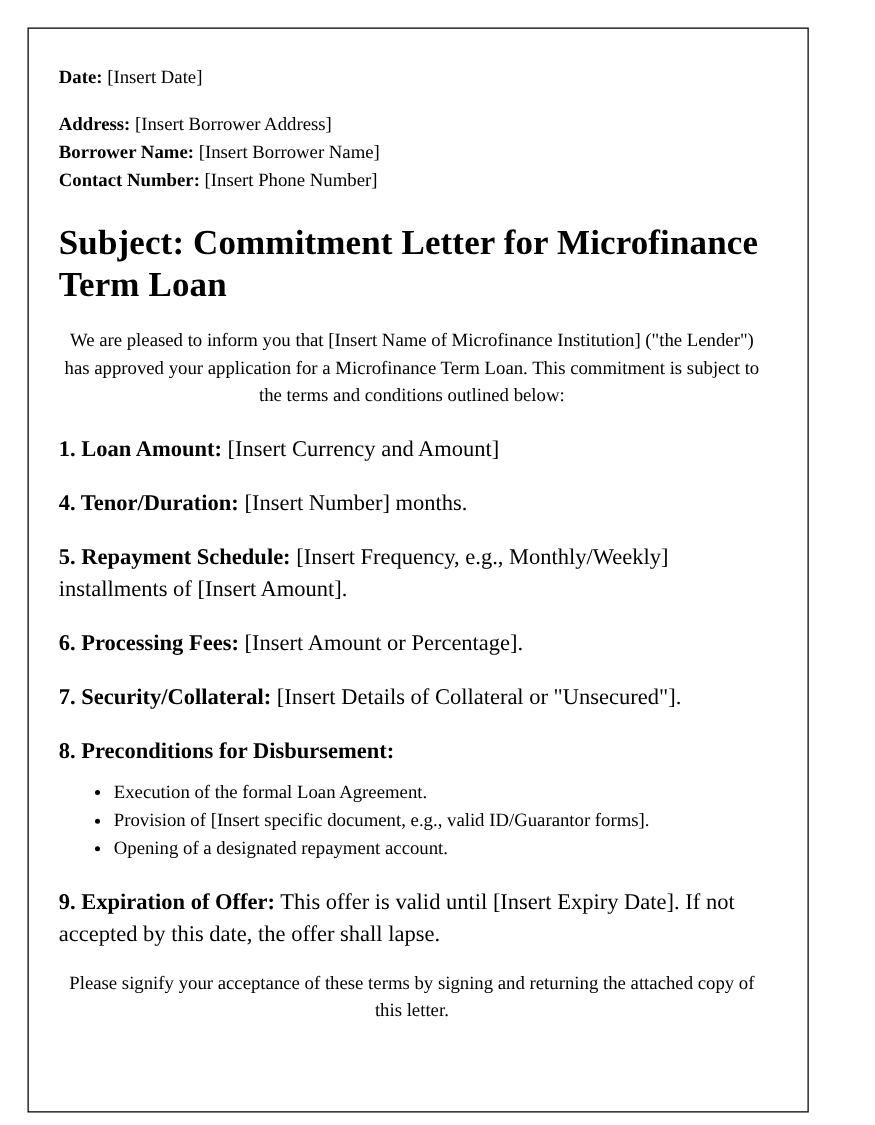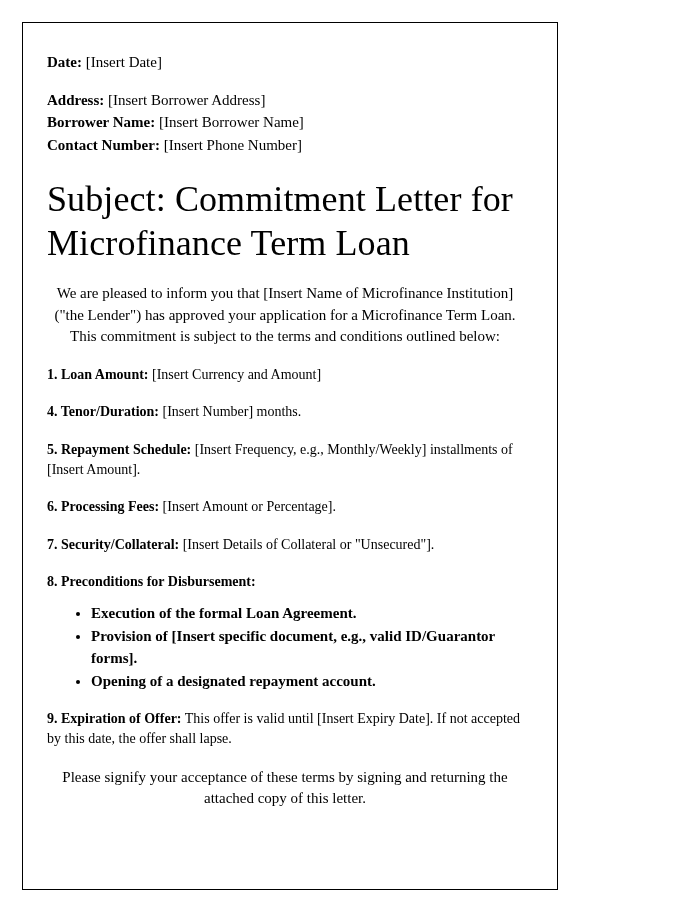--- a/index.html
+++ b/index.html
@@ -11,21 +11,21 @@
     width: 700px;
     height: 900px;
     font-family: "Liberation Serif", serif;
     color: #000000;
     overflow: hidden;
   }
   .page {
     position: absolute;
     left: 22px;
     top: 22px;
-    width: 536px;
+    width: 625px;
     height: 868px;
     border: 1px solid #000000;
     box-sizing: border-box;
     background: #ffffff;
     overflow: hidden;
   }
   .content {
     padding: 28px 34px 0 24px;
   }
   .line {
@@ -33,47 +33,46 @@
     line-height: 1.42;
     margin: 0;
   }
   .block-gap {
     height: 15px;
   }
   b, .b {
     font-weight: bold;
   }
   .title {
-    font-size: 36px;
-    font-weight: normal;
+    font-size: 28px;
+    font-weight: bold;
     line-height: 1.22;
     margin: 22px 0 0 0;
     letter-spacing: 0.1px;
   }
   .salutation {
     font-size: 15px;
     margin: 26px 0 0 0;
     padding-left: 2px;
   }
   .para {
     font-size: 15px;
     line-height: 1.45;
     margin: 17px 0 0 0;
     text-align: center;
   }
   .term {
-    font-size: 14px;
+    font-size: 18px;
     line-height: 1.45;
     margin: 17px 0 0 0;
   }
   ul.sub {
     margin: 10px 0 0 0;
     padding-left: 44px;
     list-style-type: disc;
-    font-weight: bold;
   }
   ul.sub li {
     font-size: 15px;
     line-height: 1.5;
   }
   .header-block .line {
     margin: 0;
     line-height: 1.5;
   }
 </style>

